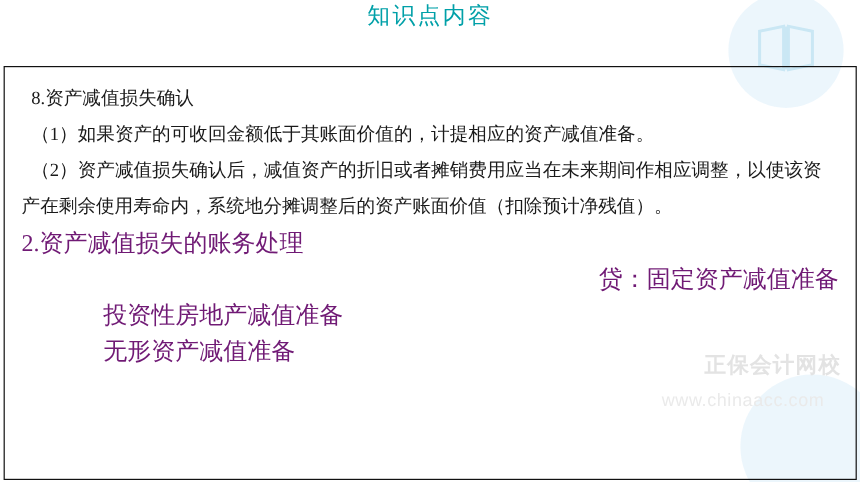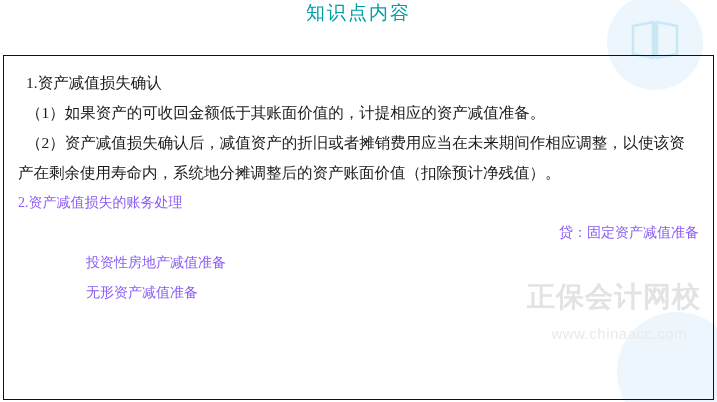--- a/index.html
+++ b/index.html
@@ -50,21 +50,21 @@
     width: 52px;
     height: 44px;
     opacity: 0.75;
     pointer-events: none;
   }
   .wm-text {
     position: absolute;
     right: 16px;
     bottom: 86px;
     font-family: "Liberation Sans", sans-serif;
-    font-size: 28px;
+    font-size: 18px;
     color: #e3e3e3;
     letter-spacing: 1px;
     white-space: nowrap;
     pointer-events: none;
     font-weight: bold;
   }
   .wm-text2 {
     position: absolute;
     right: 30px;
     bottom: 60px;
@@ -101,23 +101,23 @@
     bottom: 2px;
     border: 1px solid #111111;
     box-sizing: border-box;
     padding: 12px 14px 0 14px;
     z-index: 2;
     overflow: hidden;
     background: transparent;
   }
 
   .line {
-    font-size: 14px;
+    font-size: 20px;
     line-height: 30px;
-    color: #8b5cf6;
+    color: #701a75;
     white-space: pre-wrap;
   }
   .indent-0 { margin-left: 0px; }
   .indent-2 { margin-left: 36px; text-align: right; }
   .indent-3 { margin-left: 68px; }
 
   .wrap-line {
     font-size: 15.5px;
     line-height: 30px;
     color: #1a1a1a;
@@ -139,21 +139,21 @@
   </svg>
 
   <div class="wm-text">正保会计网校</div>
   <div class="wm-text2">www.chinaacc.com</div>
 
   <div class="header">
     <div class="header-title">知识点内容</div>
   </div>
 
   <div class="content-box">
-    <div class="wrap-line indent-0">1.资产减值损失确认</div>
+    <div class="wrap-line indent-0">8.资产减值损失确认</div>
     <div class="wrap-line indent-0">（1）如果资产的可收回金额低于其账面价值的，计提相应的资产减值准备。</div>
     <div class="wrap-line indent-0">（2）资产减值损失确认后，减值资产的折旧或者摊销费用应当在未来期间作相应调整，以使该资产在剩余使用寿命内，系统地分摊调整后的资产账面价值（扣除预计净残值）。</div>
     <div class="line indent-0">2.资产减值损失的账务处理</div>
     <div class="line indent-2">贷：固定资产减值准备</div>
     <div class="line indent-3">投资性房地产减值准备</div>
     <div class="line indent-3">无形资产减值准备</div>
   </div>
 
 </div>
 

